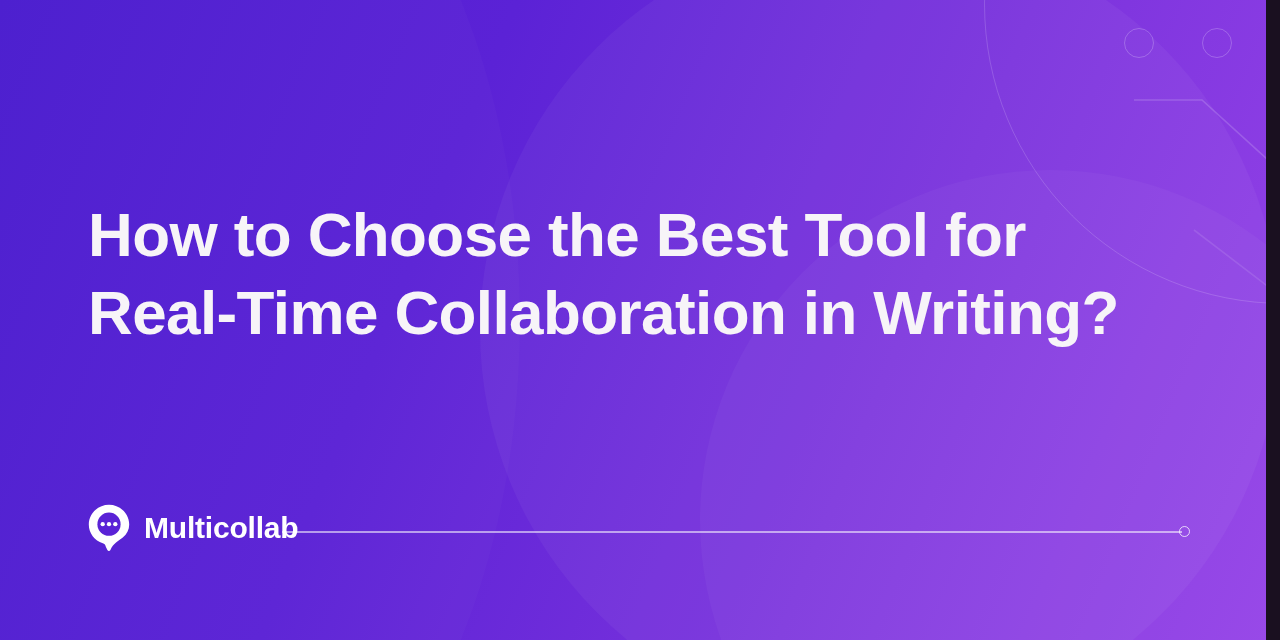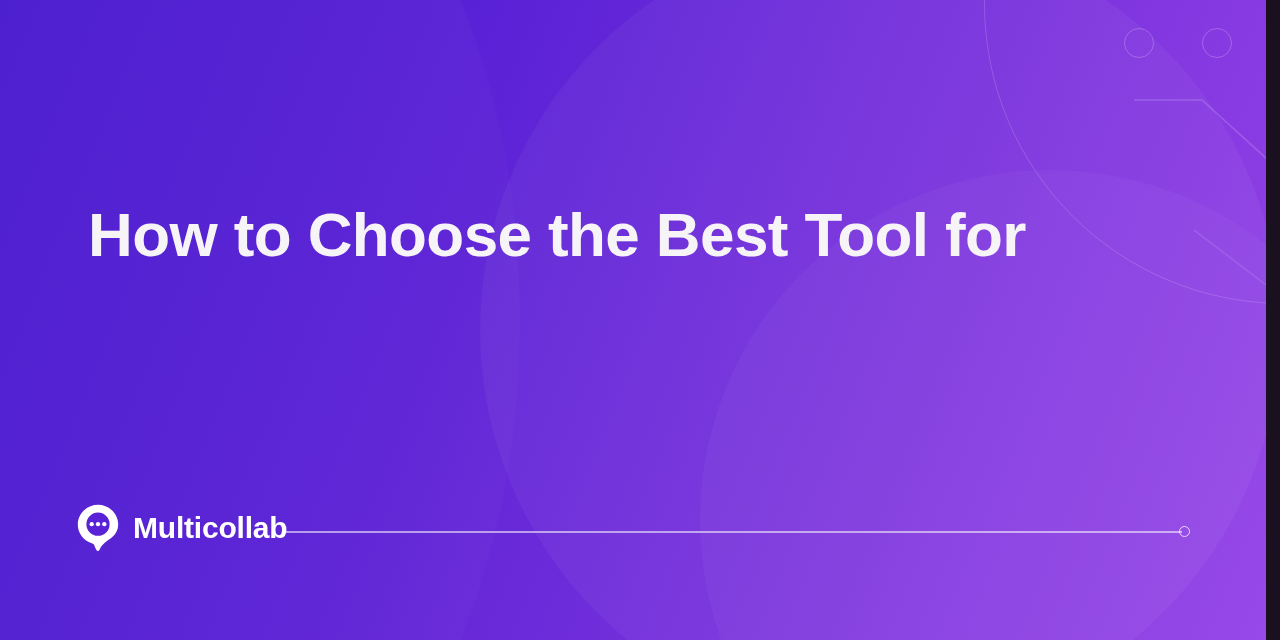--- a/index.html
+++ b/index.html
@@ -103,21 +103,21 @@
     font-size: 62px;
     line-height: 1.25;
     font-weight: 700;
     letter-spacing: -0.6px;
   }
   .headline .line { display: block; white-space: nowrap; }
 
   
   .brand-row {
     position: absolute;
-    left: 77px;
+    left: 88px;
     top: 500px;
     display: flex;
     align-items: center;
     height: 56px;
   }
   .brand-mark {
     width: 42px;
     height: 48px;
     flex: 0 0 auto;
     display: block;
@@ -181,20 +181,21 @@
 
     <div class="dot-row">
       <span class="dot-ring"></span>
       <span class="dot-ring"></span>
 
     </div>
   </div>
 
   <h1 class="headline">
     <span class="line">How to Choose the Best Tool for</span>
+    <span class="line">Real-Time Collaboration in Writing?</span>
   </h1>
 
   <div class="brand-row">
     <span class="brand-mark">
       <svg width="42" height="48" viewBox="0 0 42 48" fill="none">
         <path d="M21 0.8 C9.8 0.8 0.8 9.7 0.8 20.6 C0.8 29.3 6.6 36.7 14.8 39.3 C16.5 39.8 17.6 41.2 17.9 42.9 L19.4 46.0 C19.9 47.3 21.8 47.4 22.4 46.1 C25.6 39.1 30.2 37.3 34.8 33.6 C39.1 30.1 41.2 25.6 41.2 20.6 C41.2 9.7 32.2 0.8 21 0.8 Z" fill="#ffffff"></path>
         <circle cx="21" cy="20.2" r="11.6" fill="#5a22d6"></circle>
         <circle cx="14.7" cy="20.2" r="2.15" fill="#ffffff"></circle>
         <circle cx="21.0" cy="20.2" r="2.15" fill="#ffffff"></circle>
         <circle cx="27.3" cy="20.2" r="2.15" fill="#ffffff"></circle>

